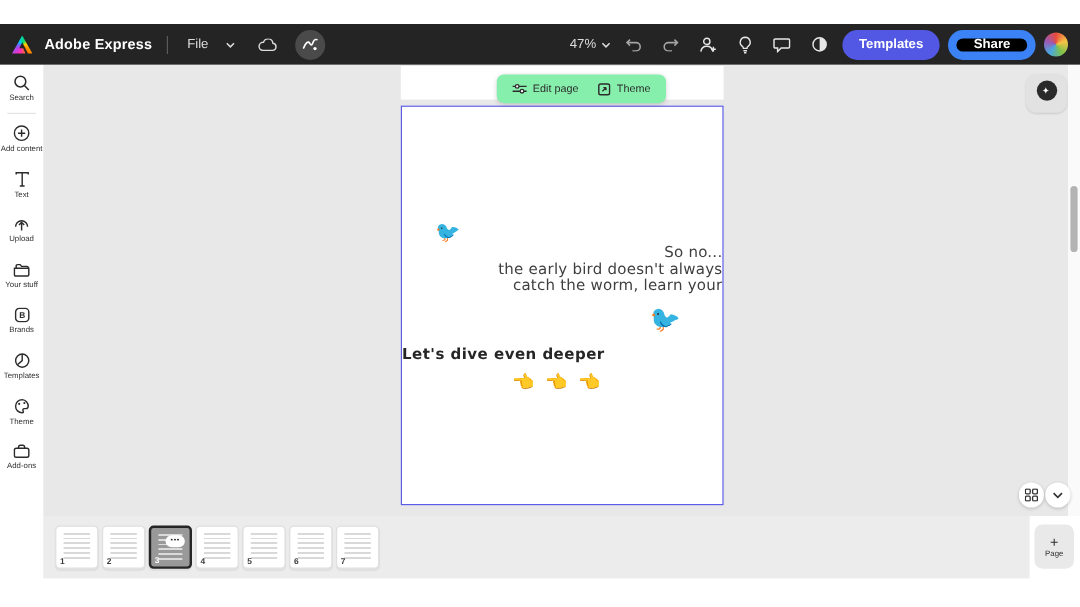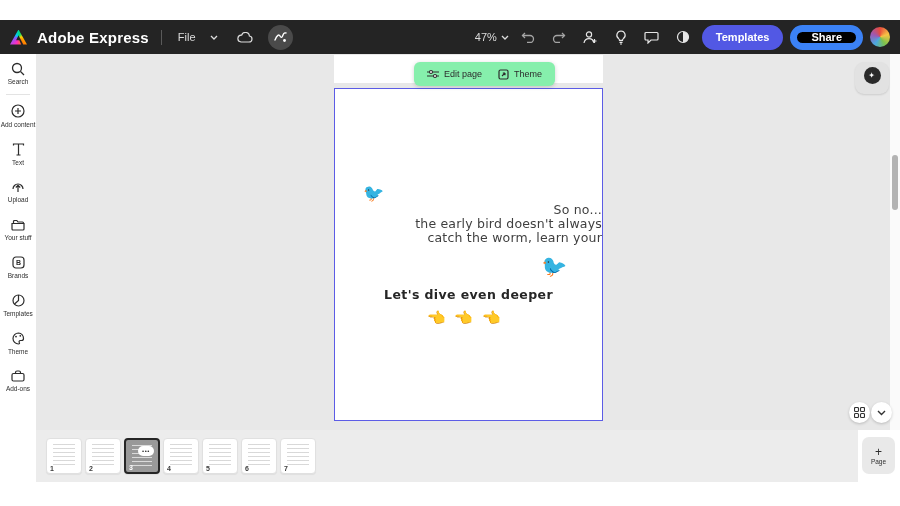--- a/index.html
+++ b/index.html
@@ -4,21 +4,21 @@
 <style>
   * { margin:0; padding:0; box-sizing:border-box; }
   html,body { width:900px; height:506px; background:#fff; font-family:"Liberation Sans", sans-serif; overflow:hidden; }
 
   
   .topbar { position:absolute; left:0; top:20px; width:900px; height:34px; background:#242424;
     display:flex; align-items:center; padding:0 10px; color:#e9e9e9; }
   .tb-left { display:flex; align-items:center; gap:10px; }
   .logo { width:17px; height:15px; clip-path:polygon(50% 0, 100% 100%, 78% 100%, 50% 38%, 36% 72%, 55% 72%, 66% 100%, 0 100%);
     background:conic-gradient(from 200deg, #ff2bc2, #7f5bff, #00c8ff, #00e06e, #ffd400, #ff7a00, #ff2bc2); }
-  .brand { font-size:15px; font-weight:bold; color:#fff; letter-spacing:.2px; }
+  .brand { font-size:12px; font-weight:bold; color:#fff; letter-spacing:.2px; }
   .tb-div { width:1px; height:15px; background:#5a5a5a; margin:0 2px; }
   .menu-item { display:flex; align-items:center; gap:14px; font-size:11px; color:#dcdcdc; padding:4px 4px; border-radius:4px; }
   .icon-btn { display:flex; align-items:center; justify-content:center; width:26px; height:26px; border-radius:50%; }
   .firefly-btn { background:#4a4a4a; width:25px; height:25px; border-radius:50%; display:flex; align-items:center; justify-content:center; color:#fff; font-size:11px; }
   .tb-right { margin-left:auto; display:flex; align-items:center; gap:7px; }
   .zoom-ctl { display:flex; align-items:center; gap:4px; font-size:11px; color:#dcdcdc; }
   .tb-icon { width:24px; height:24px; display:flex; align-items:center; justify-content:center; }
   .pill { height:25px; border-radius:13px; display:flex; align-items:center; justify-content:center; font-size:11px; font-weight:bold; padding:0 14px; }
   .pill.download { background:#5258E4; color:#fff; }
   .pill.share { background:#000000; color:#fff; border:7px solid #3b82f6; }
@@ -42,21 +42,21 @@
 
   .float-toolbar { position:absolute; left:414px; top:62px; height:24px; background:#86efac; border-radius:6px;
     box-shadow:0 1px 4px rgba(0,0,0,.18); display:flex; align-items:center; padding:0 6px; gap:2px; z-index:6; }
   .ft-btn { display:flex; align-items:center; gap:5px; font-size:9px; color:#2c2c2c; padding:4px 7px; border-radius:4px; }
 
   .page-text { position:absolute; left:0; top:114px; width:100%; text-align:right;
     font-family:"DejaVu Sans", sans-serif; font-size:12.5px; line-height:14px; letter-spacing:.2px;
     color:#3f3f3f; font-weight:500; }
   .bird-1 { position:absolute; left:28px; top:94px; font-size:17px; }
   .bird-2 { position:absolute; left:206px; top:166px; font-size:21px; transform:rotate(8deg); display:inline-block; }
-  .page-subtitle { position:absolute; left:0; top:198px; width:100%; text-align:center;
+  .page-subtitle { position:absolute; left:0; top:198px; width:100%; text-align:left;
     font-family:"DejaVu Sans", sans-serif; font-size:12.5px; font-weight:bold; letter-spacing:.4px; color:#262626; }
   .pointers { position:absolute; left:0; top:220px; width:100%; text-align:center; font-size:15px; letter-spacing:9px; }
 
   .context-btn { position:absolute; left:855px; top:62px; width:34px; height:32px; background:#e2e2e2;
     border-radius:9px; box-shadow:0 1px 2px rgba(0,0,0,.12); display:flex; align-items:flex-start; justify-content:center; padding-top:5px; z-index:6; }
   .context-dot { width:17px; height:17px; border-radius:50%; background:#2a2a2a; color:#fff; font-size:8px;
     display:flex; align-items:center; justify-content:center; letter-spacing:1px; }
 
   .float-circ { position:absolute; width:21px; height:21px; background:#fff; border-radius:50%;
     box-shadow:0 1px 3px rgba(0,0,0,.2); display:flex; align-items:center; justify-content:center; color:#333; z-index:6; }

